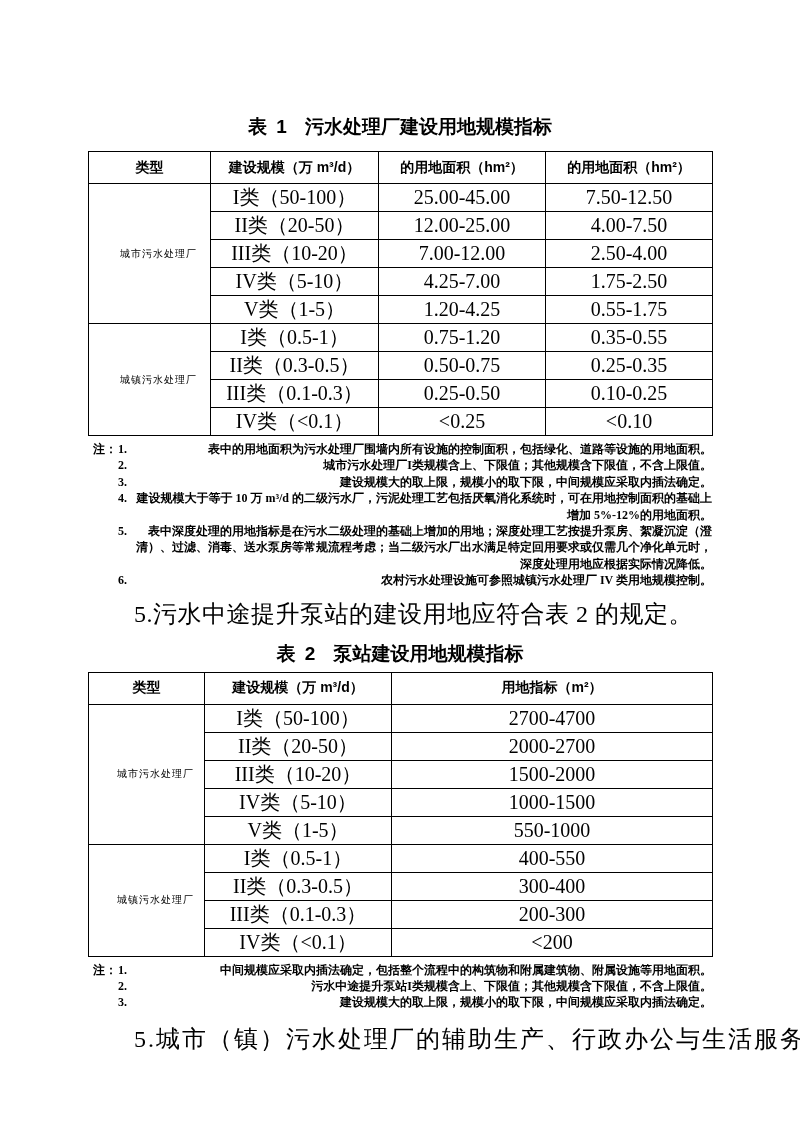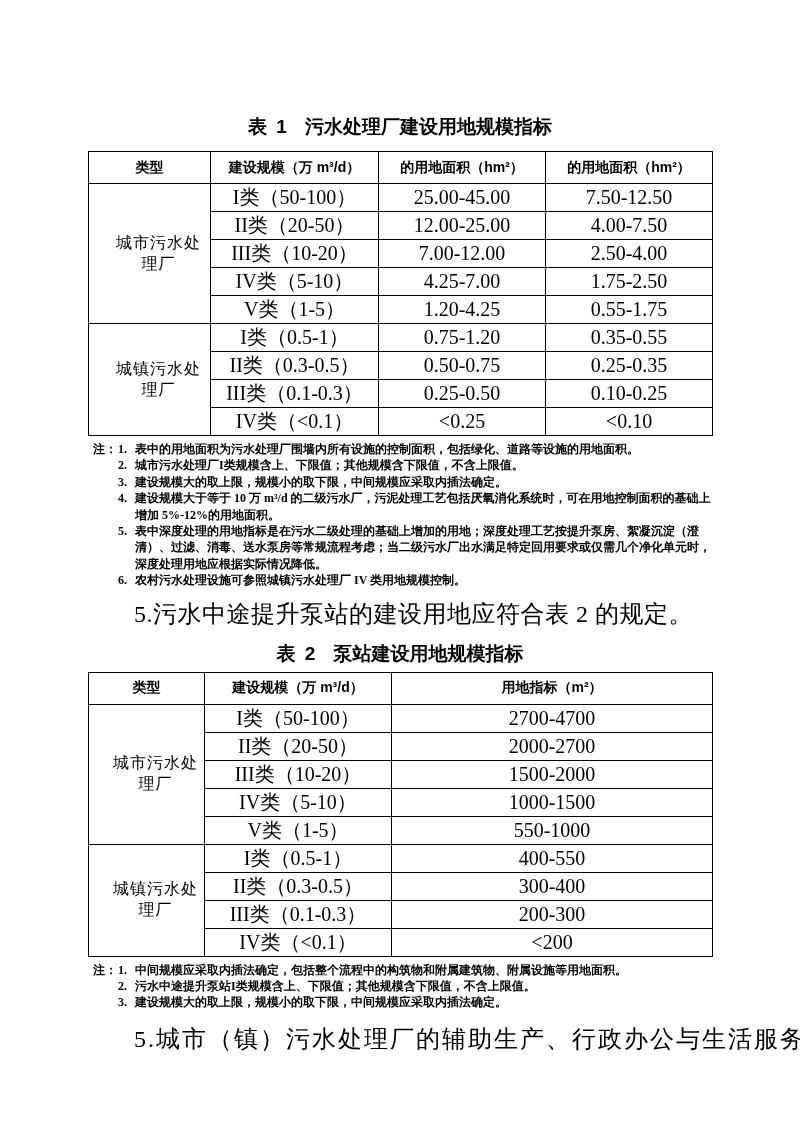--- a/index.html
+++ b/index.html
@@ -39,36 +39,36 @@
     vertical-align: middle;
     padding: 0 2px;
   }
   th {
     height: 32px;
     font-size: 14px;
     font-weight: bold;
     font-family: "Liberation Sans", "DejaVu Sans", sans-serif;
   }
   td { height: 26px; font-size: 20px; }
-  td.type-cell { font-size: 16px; letter-spacing: 1px; padding-left: 20px; }
+  td.type-cell { font-size: 10px; letter-spacing: 1px; padding-left: 20px; }
   tr.group-row td { border-top: 1.5px solid #000; }
 
   .notes {
     display: flex;
     margin-top: 5px;
     padding-left: 5px;
     font-weight: bold;
     font-size: 12px;
     line-height: 16.4px;
   }
   .note-label { width: 25px; flex-shrink: 0; }
   .note-items { flex: 1; }
   .note-item { display: flex; }
   .note-num { width: 17px; flex-shrink: 0; }
-  .note-text { flex: 1; }
+  .note-text { flex: 1; text-align: right; }
 
   .para {
     font-size: 24px;
     line-height: 27px;
     text-indent: 46px;
     white-space: nowrap;
   }
   .para1 { margin-top: 12px; letter-spacing: 0.5px; }
   .para2 { margin-top: 15px; letter-spacing: 2px; }
 </style>

